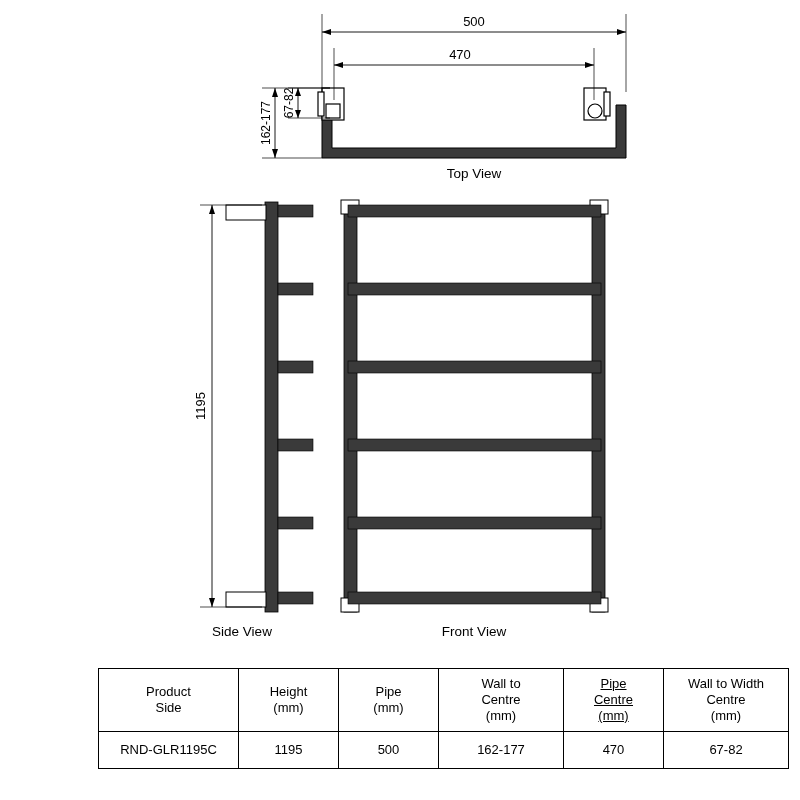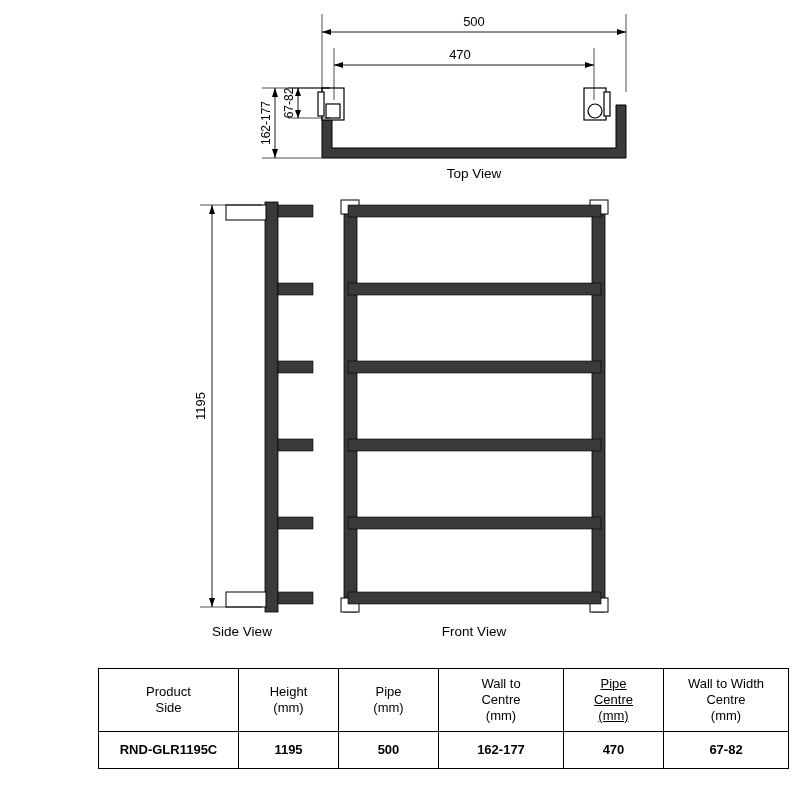--- a/index.html
+++ b/index.html
@@ -63,21 +63,20 @@
     font-family: "Liberation Sans", sans-serif;
     color: #000;
     padding: 4px 2px;
     line-height: 1.25;
   }
   table.spec thead th {
     height: 54px;
   }
   table.spec tbody td {
     height: 28px;
-    font-weight: bold;
   }
   .col-code { width: 135px; }
   .col-h { width: 95px; }
   .col-w { width: 95px; }
   .col-wtf { width: 120px; margin-left: 8px; }
   .col-pc { width: 95px; text-decoration: underline; }
   .col-wtpc { width: 120px; }
   .hdr-line2 { display: block; }
 </style>
 </head>

